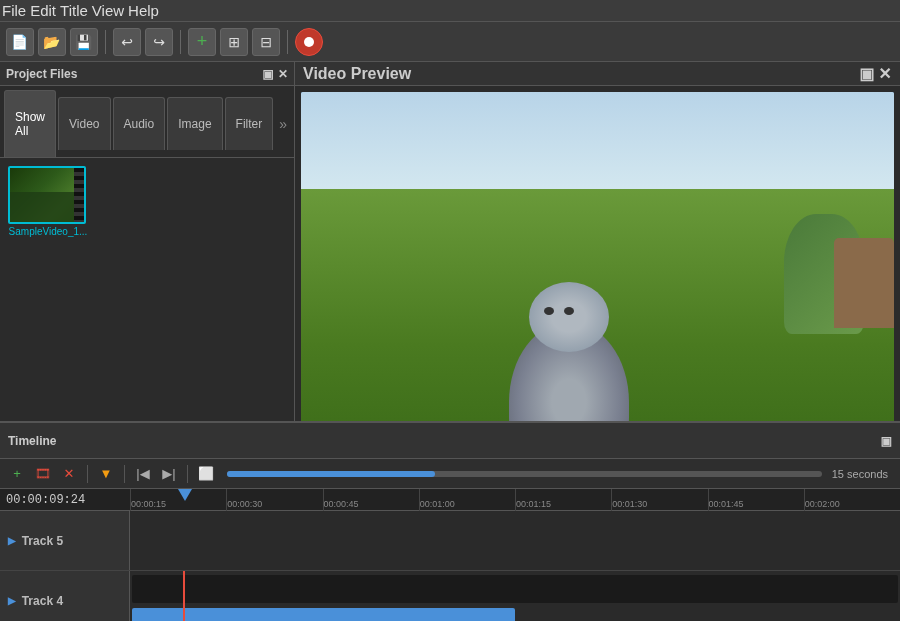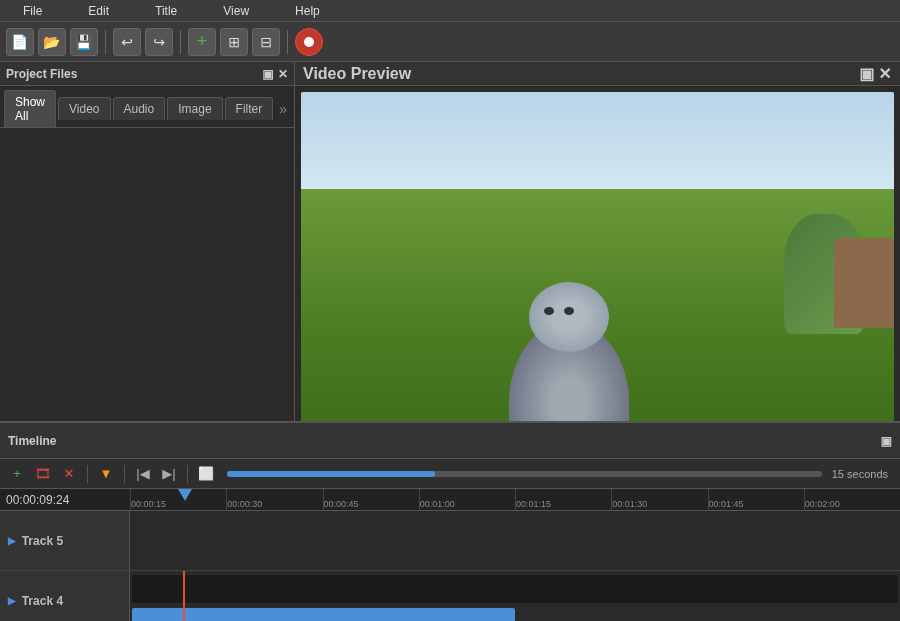--- a/index.html
+++ b/index.html
@@ -15,23 +15,23 @@
 
     
     #menubar {
       background: #3c3c3c;
       height: 22px;
       display: flex;
       align-items: center;
       border-bottom: 1px solid #555;
     }
     .menu-item {
-      padding: 2px 23px;
-      cursor: pointer;
-      font-size: 12px;
+      padding: 2px 2px;
+      cursor: pointer;
+      font-size: 15px;
       color: #ddd;
     }
 
     
     #toolbar {
       background: #3a3a3a;
       height: 40px;
       display: flex;
       align-items: center;
       padding: 4px 6px;
@@ -109,21 +109,21 @@
     
     #tabs-row {
       display: flex;
       align-items: center;
       background: #2b2b2b;
       padding: 4px 4px 0;
       border-bottom: 1px solid #555;
       gap: 2px;
     }
     .tab-btn {
-      padding: 4px 10px;
+      padding: 19px 10px;
       background: #3a3a3a;
       border: 1px solid #555;
       border-bottom: none;
       border-radius: 3px 3px 0 0;
       cursor: pointer;
       font-size: 12px;
       color: #bbb;
     }
     .tab-btn.active {
       background: #4a4a4a;
@@ -371,21 +371,21 @@
       height: 22px;
       border-bottom: 1px solid #555;
       padding-left: 130px;
       position: relative;
     }
     #current-time {
       position: absolute;
       left: 6px;
       font-size: 12px;
       color: #ccc;
-      font-family: Liberation Sans, sans-serif;
+      font-family: Liberation Mono, monospace;
       text-align: right;
     }
     .time-marks {
       display: flex;
       align-items: flex-end;
       flex: 1;
       gap: 0;
       overflow: hidden;
     }
     .time-mark {
@@ -560,20 +560,30 @@
 
     <div id="tabs-row">
       <div class="tab-btn active">Show All</div>
       <div class="tab-btn">Video</div>
       <div class="tab-btn">Audio</div>
       <div class="tab-btn">Image</div>
       <div class="tab-btn">Filter</div>
       <div class="tab-more">»</div>
     </div>
 
+    <div id="media-area">
+      <div class="media-thumb">
+        <div class="media-thumb-img">
+          <div style="position:absolute;top:0;left:0;right:0;bottom:0;background:linear-gradient(135deg,#1a3a0a 0%,#2d5a1a 40%,#4a7a2a 70%,#3a6a1a 100%);"></div>
+          <div style="position:absolute;bottom:0;left:0;right:10px;height:30px;background:rgba(30,60,20,0.8);"></div>
+          <div class="media-thumb-filmstrip"></div>
+        </div>
+        <div class="media-thumb-label">SampleVideo_1...</div>
+      </div>
+    </div>
 
     <div id="bottom-tabs" style="margin-top:auto;">
       <div class="btab">Project Files</div>
       <div class="btab">Transitions</div>
       <div class="btab active">Effects</div>
     </div>
 
   </div>
 
   <div id="right-panel">

